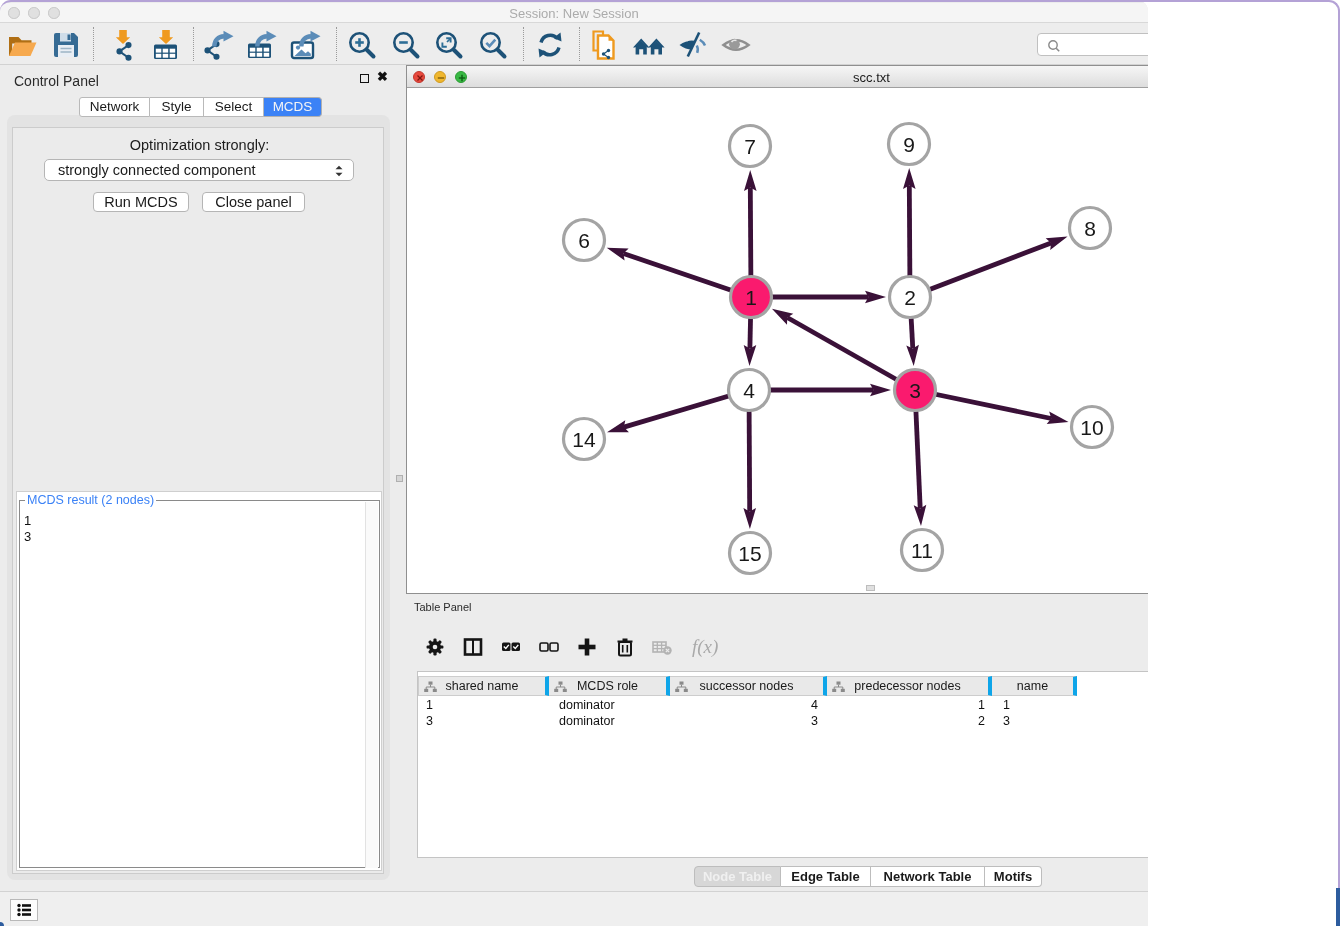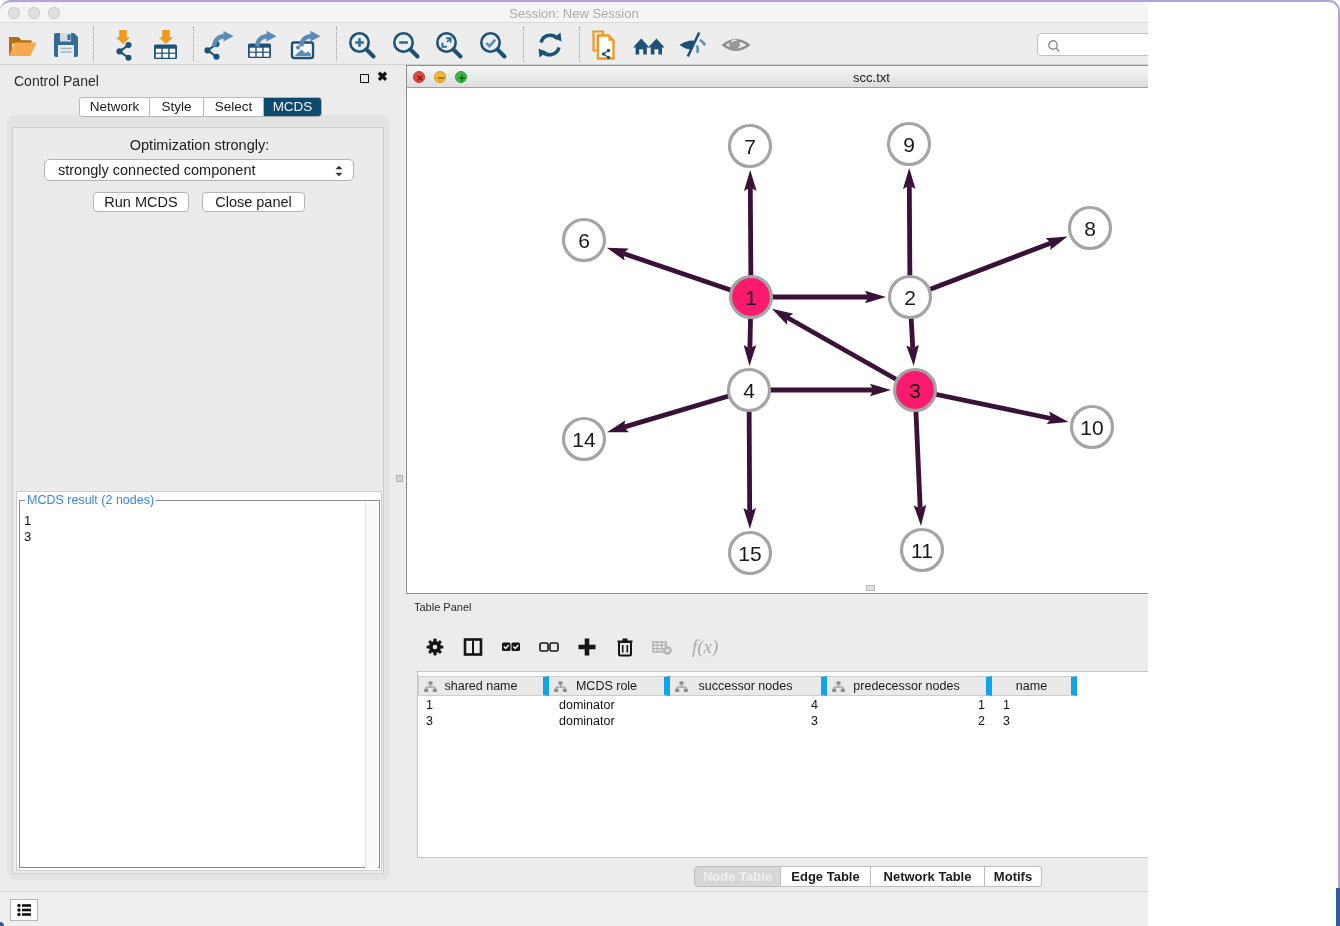--- a/index.html
+++ b/index.html
@@ -17,21 +17,21 @@
 #search svg { position:absolute; left:8px; top:3.5px; }
 #cp-title { position:absolute; left:0; top:65px; width:391px; height:30px; }
 #cp-title .lbl { position:absolute; left:14px; top:8px; font-size:14px; color:#2b2b2b; }
 .sqbtn { position:absolute; width:9px; height:9px; border:1.5px solid #111; }
 .xbtn { position:absolute; font-size:13px; font-weight:bold; color:#111; }
 #cp-outer { position:absolute; left:7px; top:115px; width:383px; height:765px; background:#e3e3e3; border-radius:8px; }
 #cp-inner { position:absolute; left:5px; top:12px; width:372px; height:747px; background:#ebebeb; border:1px solid #cccccc; }
 #cp-tabs { position:absolute; left:79px; top:97px; height:20px; display:flex; z-index:3; }
 .cptab { height:20px; border:1px solid #b9b9b9; border-left:none; background:#fff; font-size:13.5px; color:#1a1a1a; text-align:center; line-height:18px; }
 .cptab.first { border-left:1px solid #b9b9b9; border-radius:3px 0 0 3px; }
-.cptab.sel { background:#0c4a6e; color:#f5f5f5; border-radius:0 4px 4px 0; border-color:#b0b0b0; }
+.cptab.sel { background:#3b82f6; color:#f5f5f5; border-radius:0 4px 4px 0; border-color:#b0b0b0; }
 #opt-lbl { position:absolute; left:0; top:137px; width:399px; text-align:center; font-size:14.5px; color:#1c1c1c; z-index:3; }
 #combo { position:absolute; left:44px; top:159px; width:310px; height:22px; background:#fff; border:1px solid #b5b5b5; border-radius:5px; font-size:14.5px; color:#1a1a1a; line-height:20px; padding-left:13px; z-index:3; }
 #combo svg { position:absolute; right:6px; top:3px; }
 .btn { position:absolute; height:20px; background:#fff; border:1px solid #b5b5b5; border-radius:4px; font-size:14.5px; color:#1a1a1a; text-align:center; line-height:18px; z-index:3; }
 #btn-run { left:93px; top:192px; width:96px; }
 #btn-close { left:202px; top:192px; width:103px; }
 #result-box { position:absolute; left:16px; top:491px; width:366px; height:380px; background:#fff; border:1px solid #cfcfcf; z-index:3; }
 #result-fs { position:absolute; left:2px; top:8px; width:361px; height:368px; border:1px solid #8a8a8a; }
 #result-legend { position:absolute; left:5px; top:-8px; background:#fff; font-size:12.5px; color:#3b82f6; padding:0 2px; }
 #result-txt { position:absolute; left:4px; top:12px; font-size:13px; color:#111; line-height:16px; }
@@ -41,21 +41,21 @@
 #net-tb { position:absolute; left:0; top:0; width:100%; height:22px; background:linear-gradient(#f6f6f6,#dddddd); border-bottom:1px solid #9f9f9f; }
 #net-title { position:absolute; width:100%; text-align:center; top:4px; font-size:13px; color:#1a1a1a; }
 .mtl { position:absolute; top:5px; width:12px; height:12px; border-radius:50%; }
 .mtl svg { position:absolute; left:0; top:0; }
 #canvas { position:absolute; left:0; top:22px; width:929px; height:505px; background:#fff; }
 #hgrip { position:absolute; left:866px; top:585px; width:9px; height:6px; background:#e0e0e0; border:1px solid #bdbdbd; z-index:3; }
 #tp { position:absolute; left:406px; top:594px; width:931px; height:297px; background:#ececec; }
 #tp-title { position:absolute; left:8px; top:7px; font-size:11px; color:#2b2b2b; }
 #tp-toolbar { position:absolute; left:0; top:28px; height:44px; width:100%; }
 #tp-table { position:absolute; left:11px; top:77px; width:913px; height:187px; background:#fff; border:1px solid #c4c4c4; }
-.th { position:absolute; top:4px; height:20px; background:#e9e9e9; border-right:6px solid #0ea5e9; border-top:1px solid #cdcdcd; border-bottom:1px solid #cdcdcd; font-size:12.5px; color:#1a1a1a; text-align:center; line-height:19px; }
+.th { position:absolute; top:4px; height:20px; background:#e9e9e9; border-right:4px solid #0ea5e9; border-top:1px solid #cdcdcd; border-bottom:1px solid #cdcdcd; font-size:12.5px; color:#1a1a1a; text-align:center; line-height:19px; }
 .td { position:absolute; font-size:12.5px; color:#111; height:16px; line-height:16px; }
 #tp-tabs { position:absolute; left:288px; top:272px; height:21px; display:flex; }
 .tptab { height:21px; border:1px solid #bdbdbd; border-left:none; background:#fff; font-size:13px; font-weight:600; color:#1a1a1a; text-align:center; line-height:19px; }
 .tptab.first { border-left:1px solid #bdbdbd; border-radius:4px 0 0 4px; }
 .tptab.last { border-radius:0 4px 4px 0; }
 .tptab.sel { background:#d7d7d7; color:#f0f0f0; }
 #status { position:absolute; left:0; top:891px; width:1337px; height:35px; background:#efefef; border-top:1px solid #d2d2d2; }
 #sb-left { position:absolute; left:10px; top:7px; width:28px; height:22px; background:#fdfdfd; border:1px solid #b9b9b9; }
 #sb-mem { position:absolute; left:1252px; top:4px; width:77px; height:25px; background:#f6f6f6; border:1px solid #b2b2b2; font-size:12.5px; color:#111; }
 #sb-mem .dot { position:absolute; left:9px; top:6px; width:13px; height:13px; border-radius:50%; background:#1e8a34; }

